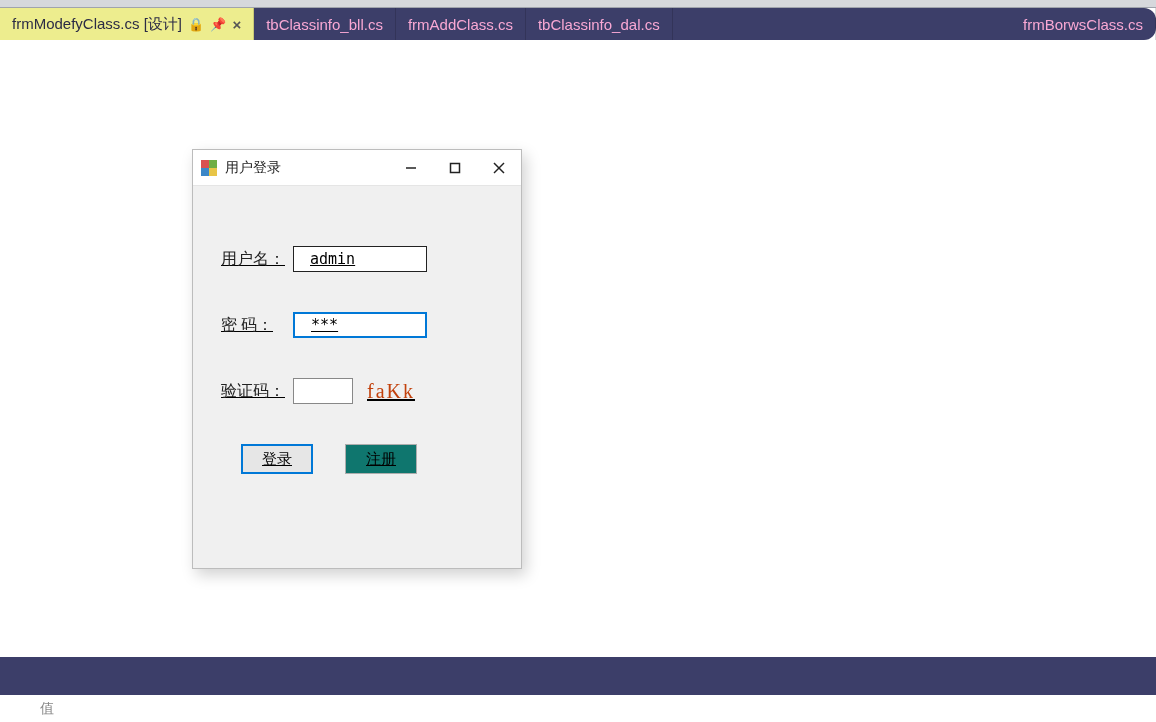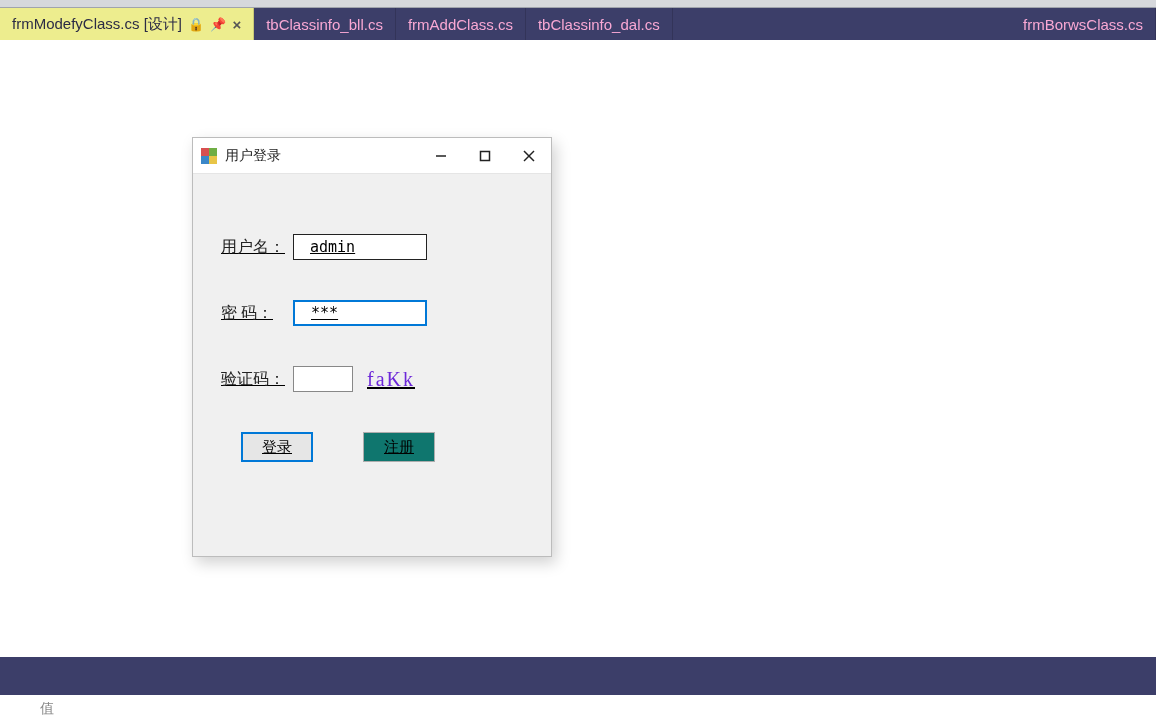--- a/index.html
+++ b/index.html
@@ -18,20 +18,21 @@
     .top-bar {
       height: 8px;
       background: #d6d8dc;
       border-bottom: 1px solid #a0a4ac;
     }
     .tab-strip {
       display: flex;
       height: 32px;
       background: #3c3e69;
       align-items: stretch;
+      border-radius: 12px;
     }
     .tab {
       display: flex;
       align-items: center;
       padding: 0 12px;
       color: #f9a8d4;
       font-size: 15px;
       cursor: pointer;
       white-space: nowrap;
       border-right: 1px solid rgba(0,0,0,0.15);
@@ -57,22 +58,22 @@
     .spacer { flex: 1; }
     .design-surface {
       position: relative;
       width: 100%;
       height: 590px;
       background: #ffffff;
     }
     .login-window {
       position: absolute;
       left: 192px;
-      top: 97px;
-      width: 360px;
+      top: 109px;
+      width: 330px;
       height: 420px;
       background: #f0f0f0;
       border: 1px solid #bcbcbc;
       box-shadow: 4px 6px 14px rgba(0,0,0,0.18);
     }
     .login-titlebar {
       height: 36px;
       background: #ffffff;
       display: flex;
       align-items: center;
@@ -138,26 +139,26 @@
       background: #fff;
       margin-right: 14px;
       font-family: "SimSun", monospace;
       font-size: 15px;
       padding: 0 4px;
       outline: none;
     }
     .captcha-text {
       font-family: "SimSun", serif;
       font-size: 20px;
-      color: #6d28d9;
+      color: #c2410c;
       letter-spacing: 2px;
     }
     .button-row {
       display: flex;
-      gap: 50px;
+      gap: 32px;
       padding-left: 20px;
       margin-top: 6px;
     }
     .btn {
       width: 72px;
       height: 30px;
       font-size: 15px;
       font-family: "Microsoft YaHei", sans-serif;
       background: #0f766e;
       border: 1px solid #adadad;

